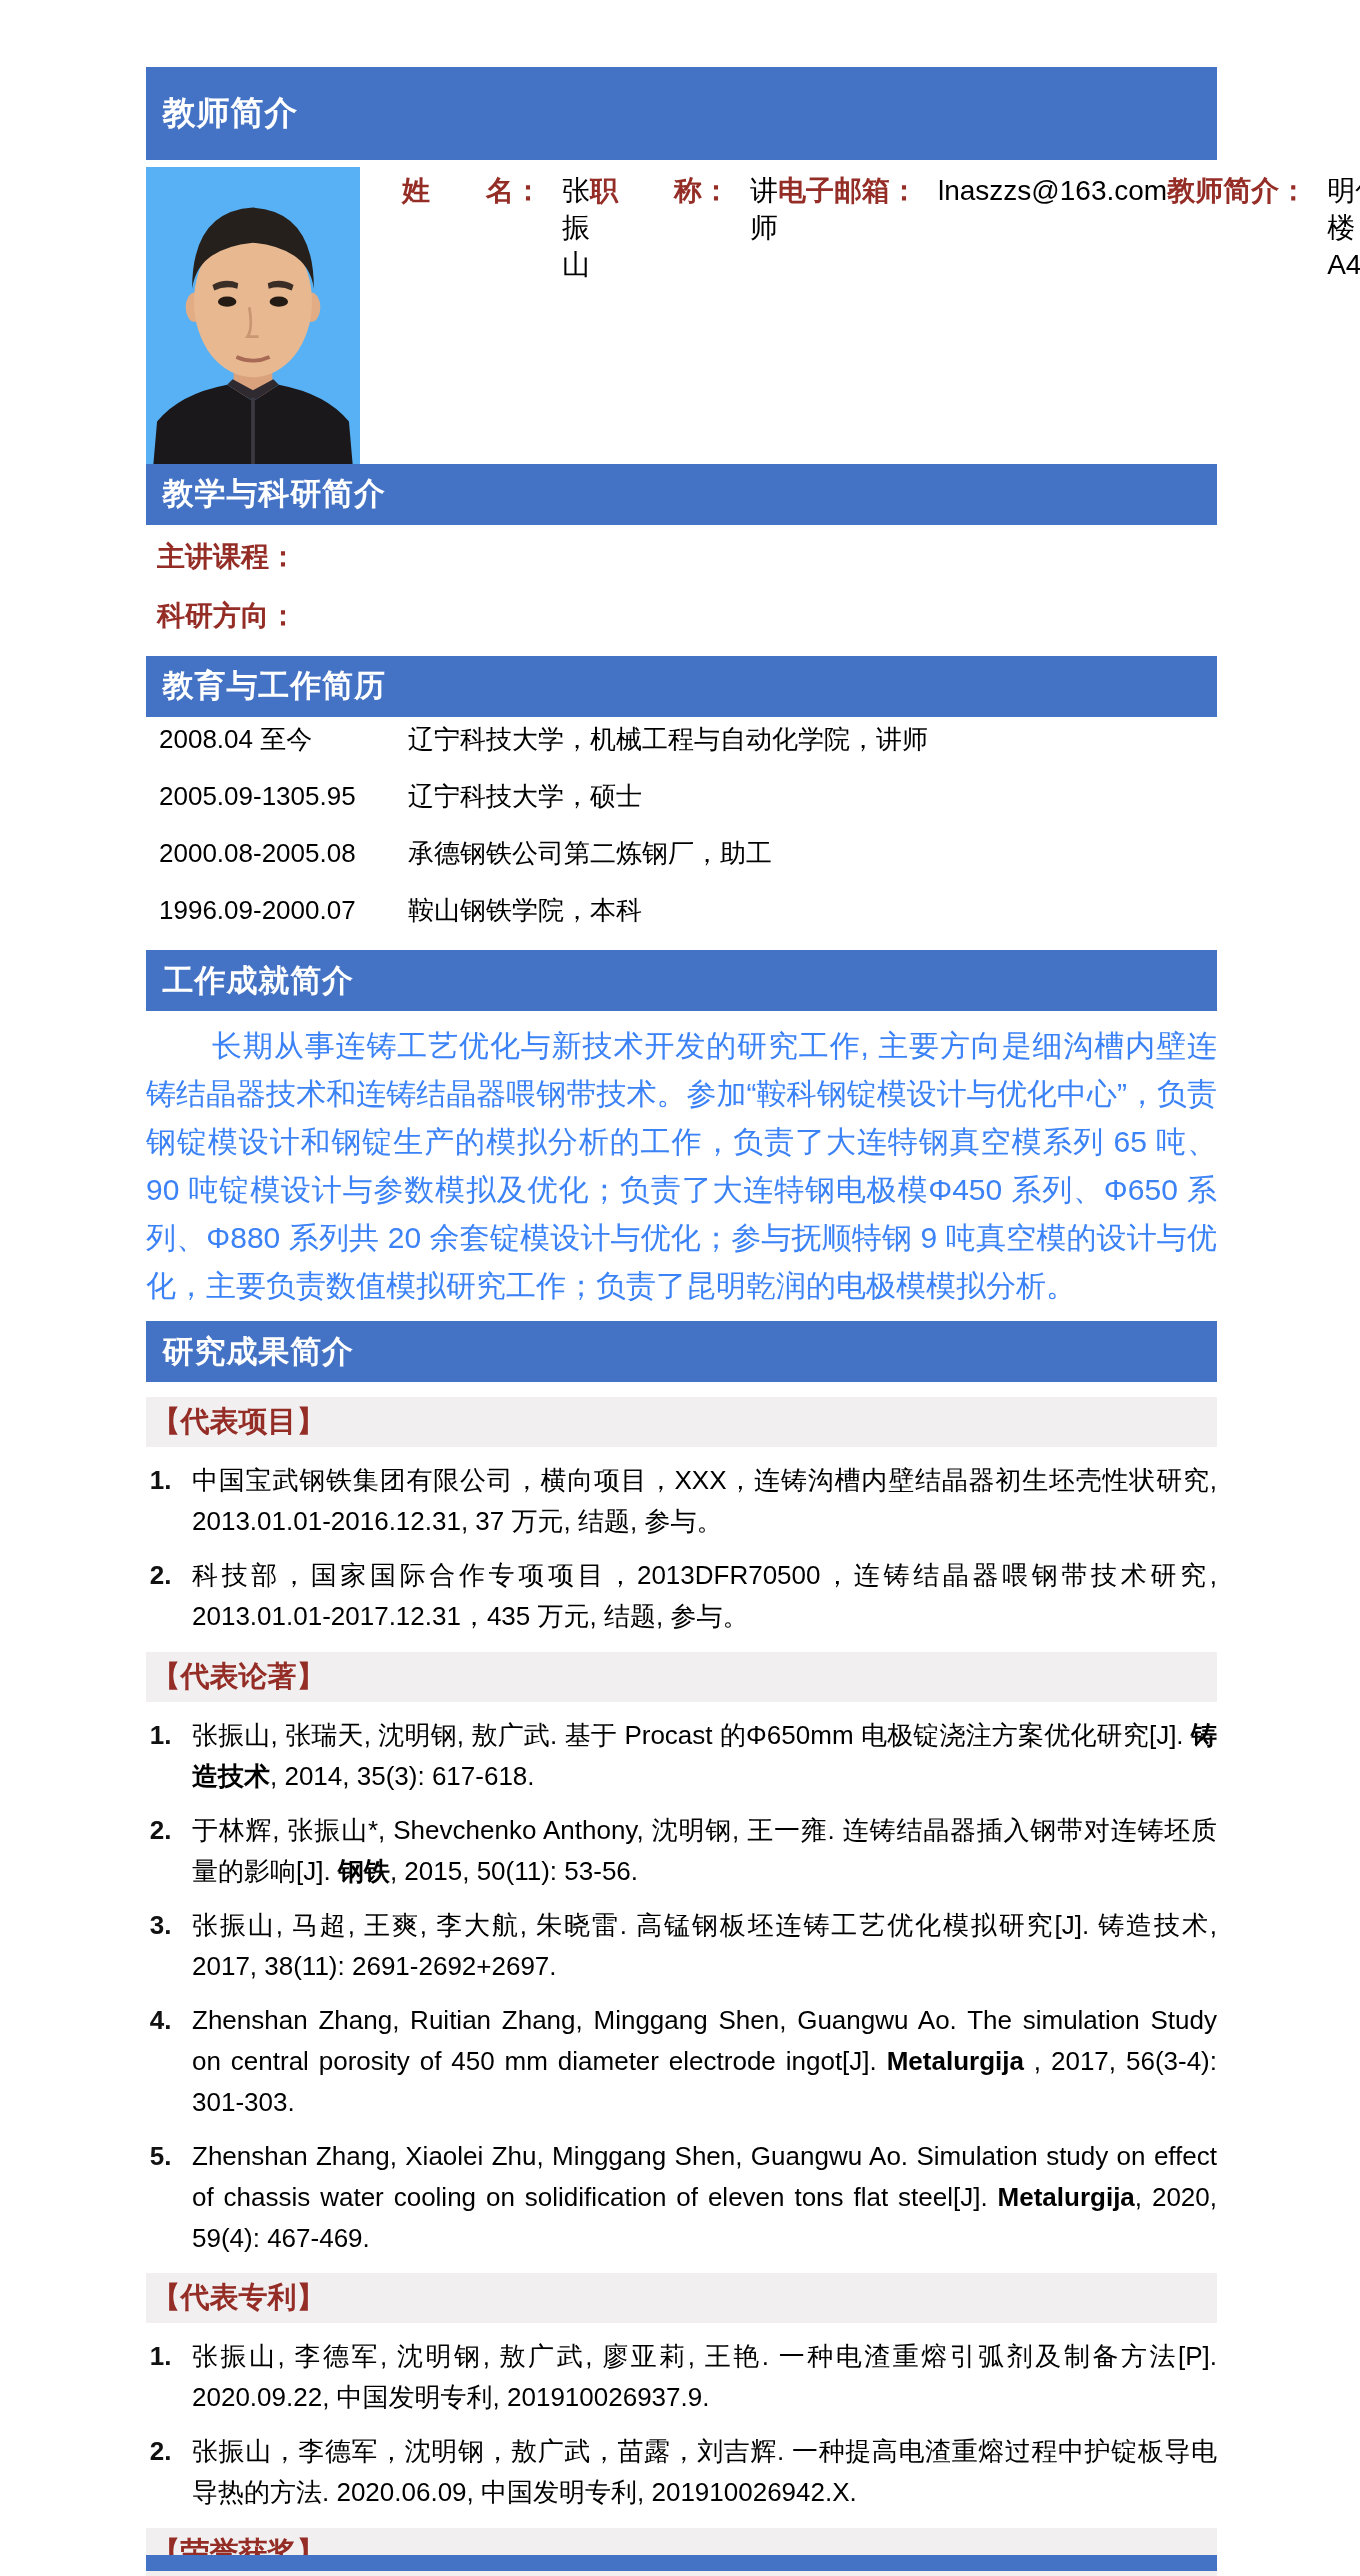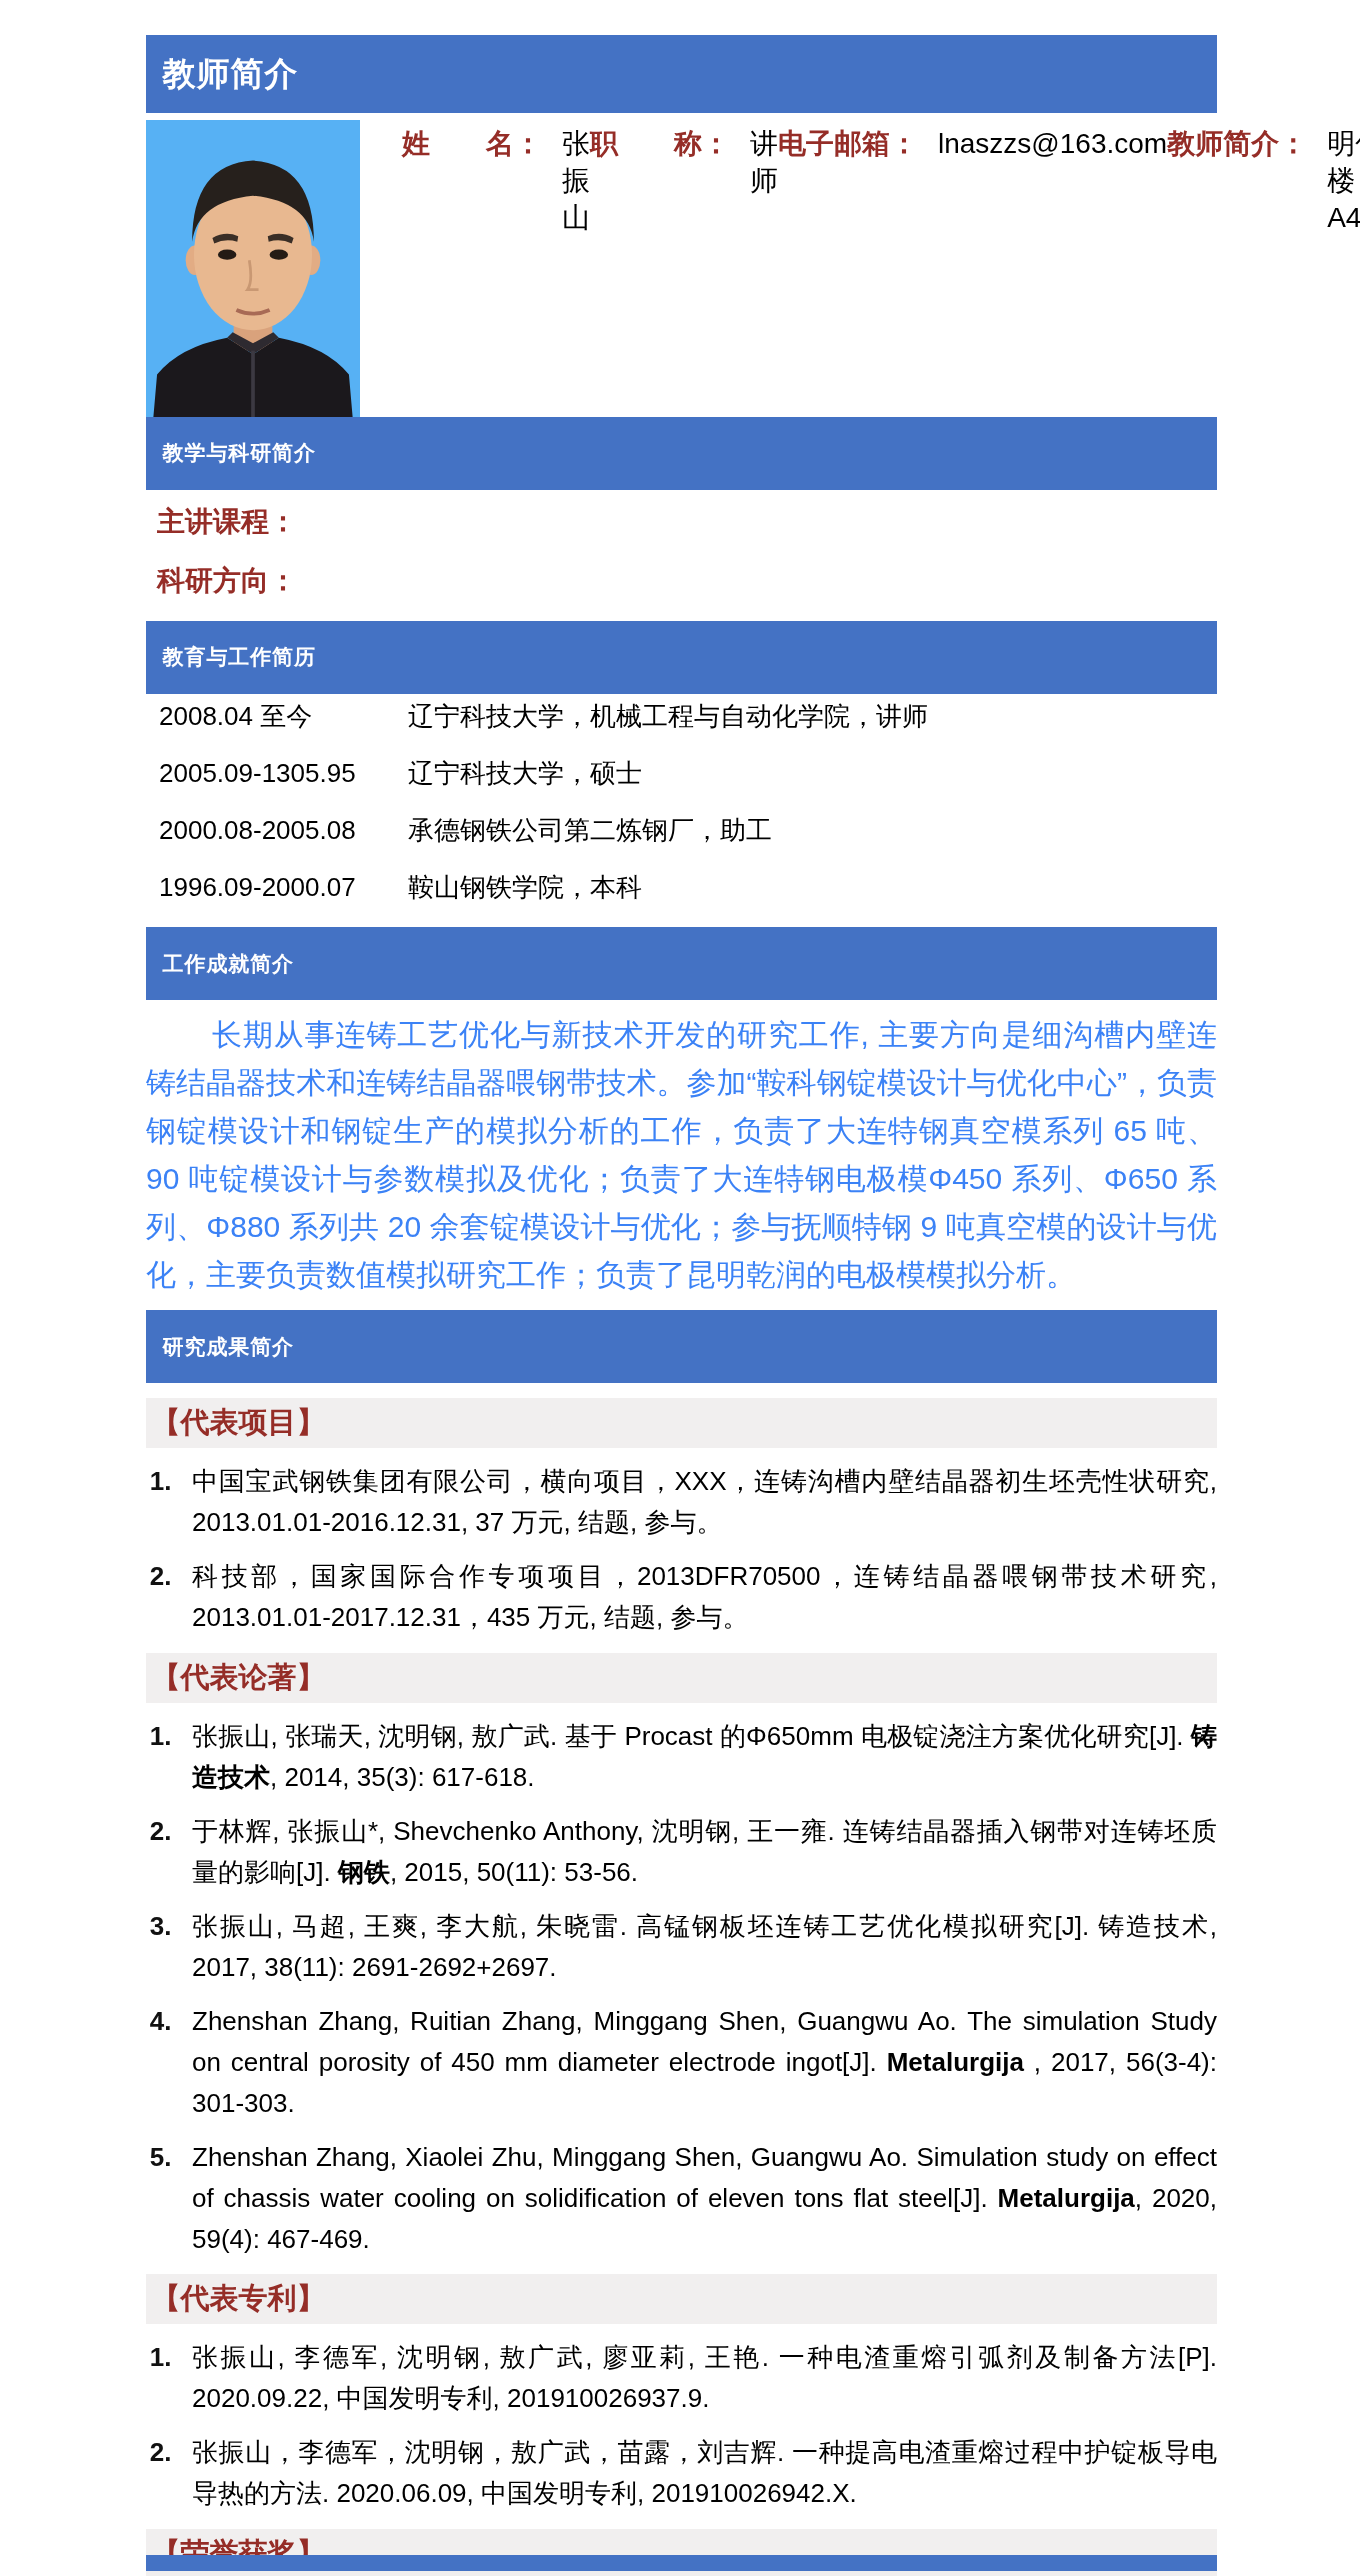--- a/index.html
+++ b/index.html
@@ -11,28 +11,28 @@
   .content{
     position:relative;
     padding:35px 144px 0 146px;
     box-sizing:border-box;
   }
   
   .banner{
     background:var(--accent_blue,#4472C4);
     color:#fff;
     font-weight:bold;
-    font-size:21px;
-    height:73px;
+    font-size:31px;
+    height:61px;
     display:flex;align-items:center;
     padding-left:16.6px;
     box-sizing:border-box;
     letter-spacing:0.9px;
   }
-  .banner.main{height:78px;font-size:33px;}
+  .banner.main{height:93px;font-size:33px;margin-top:32px;}
   
   .profile{display:flex;margin-top:6.5px;height:297px;}
   .photo{width:214px;height:297px;flex:none;display:block;}
   .info{
     flex:1;margin-left:42px;
     display:flex;flex-direction:row;justify-content:space-between;
     padding:5.5px 0 9.2px 0;box-sizing:border-box;
   }
   .info-row{display:flex;align-items:baseline;font-size:28px;line-height:37px;}
   .info-label{

